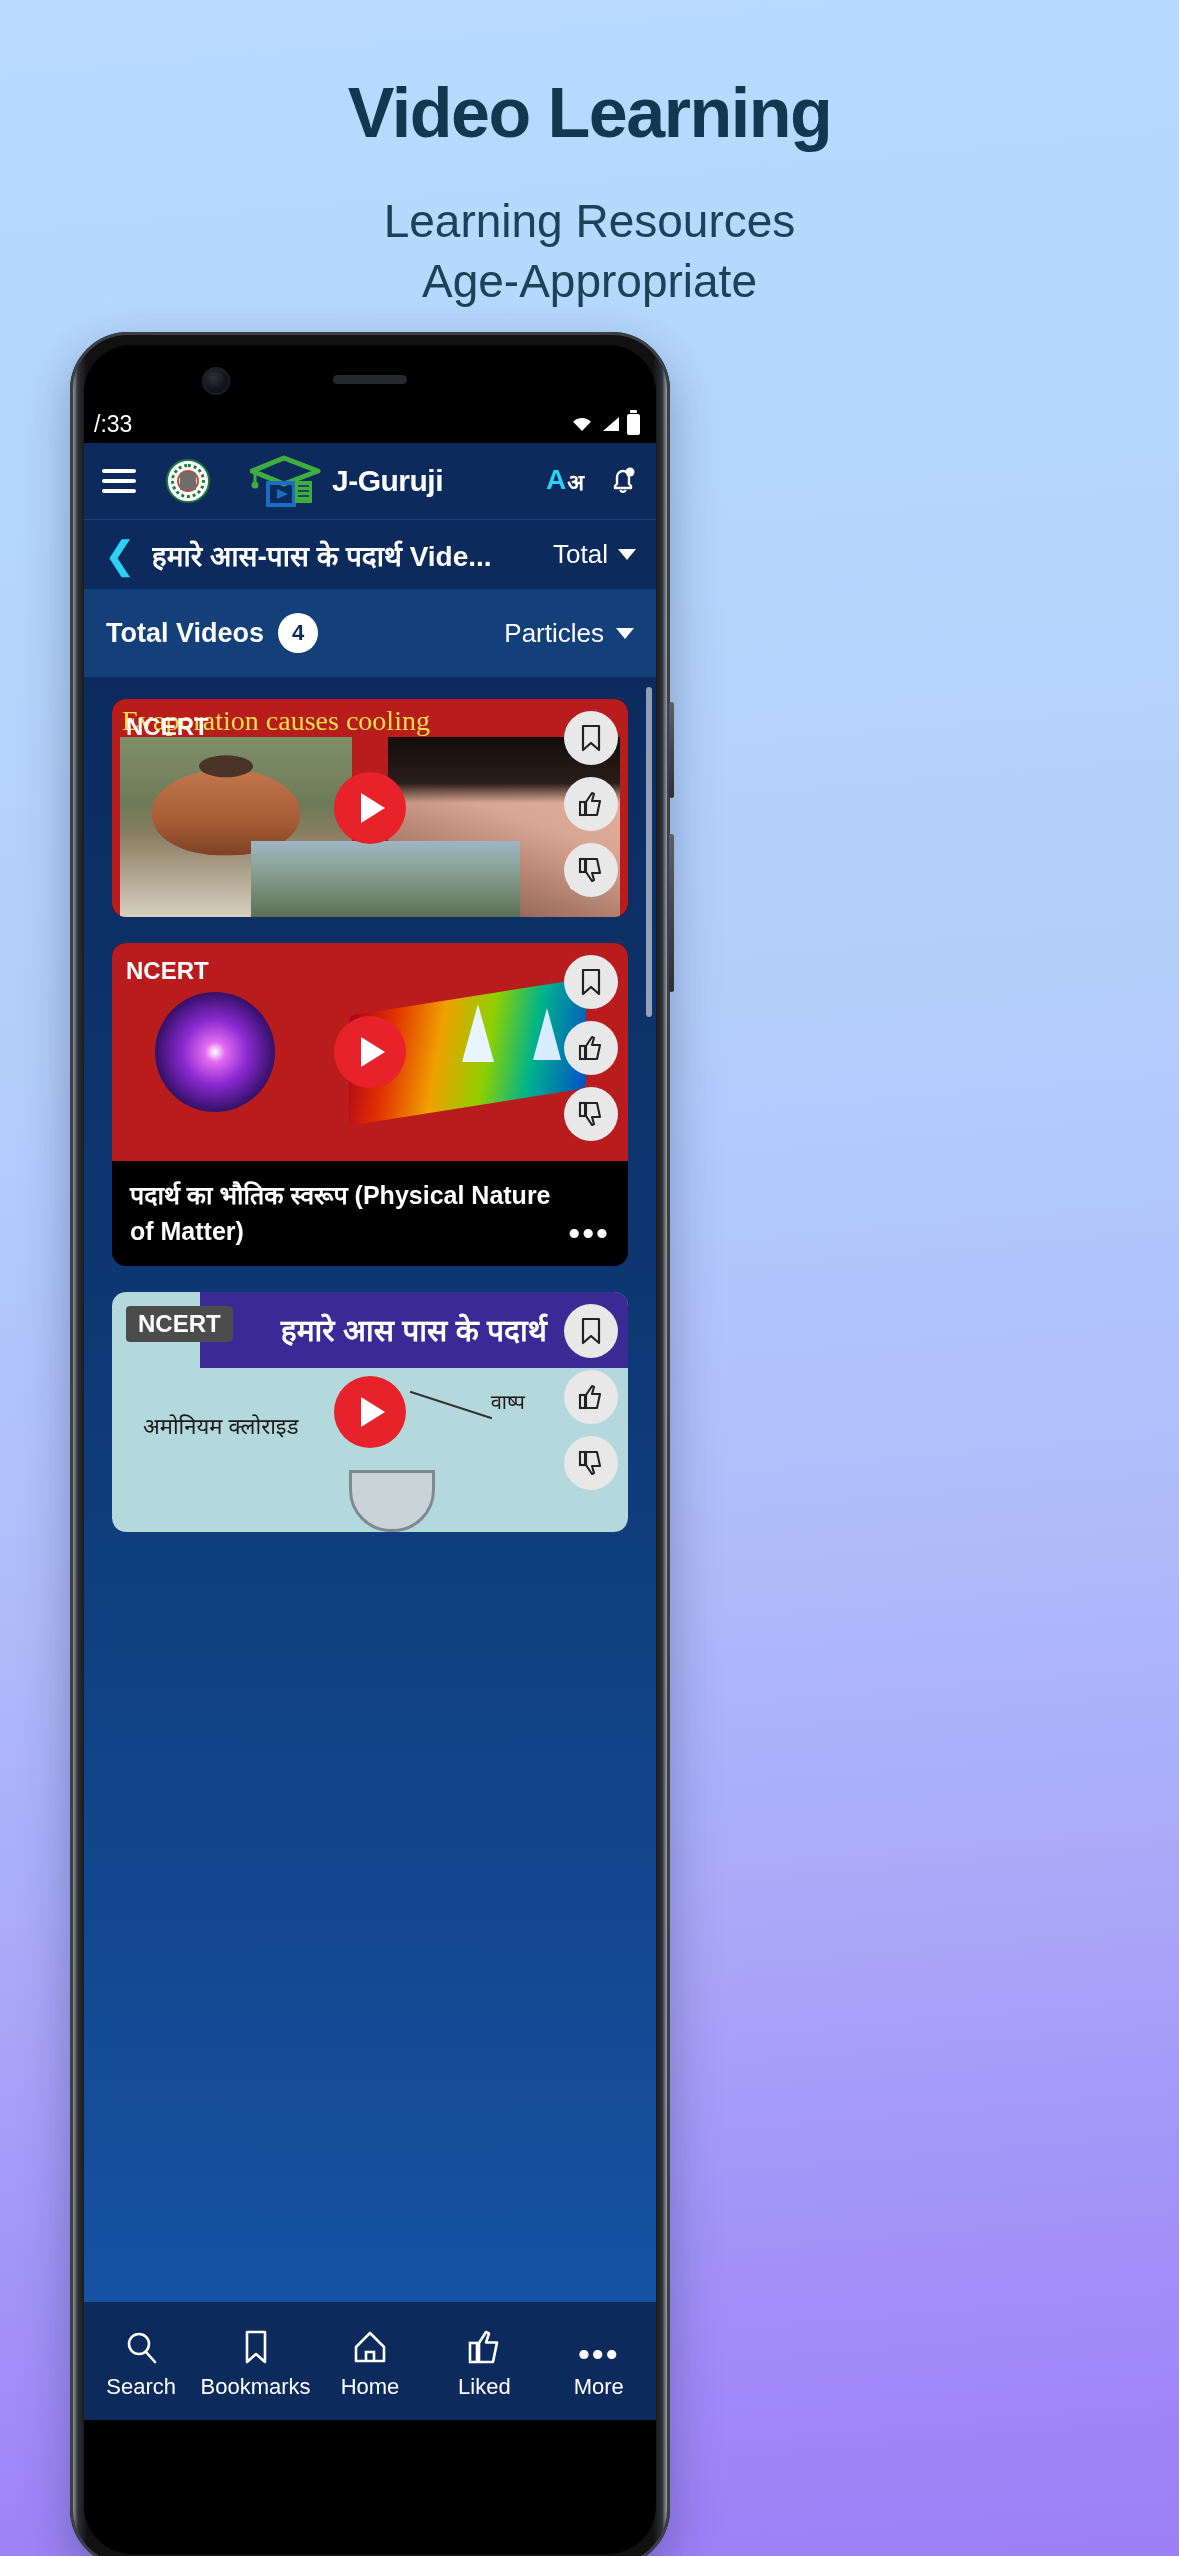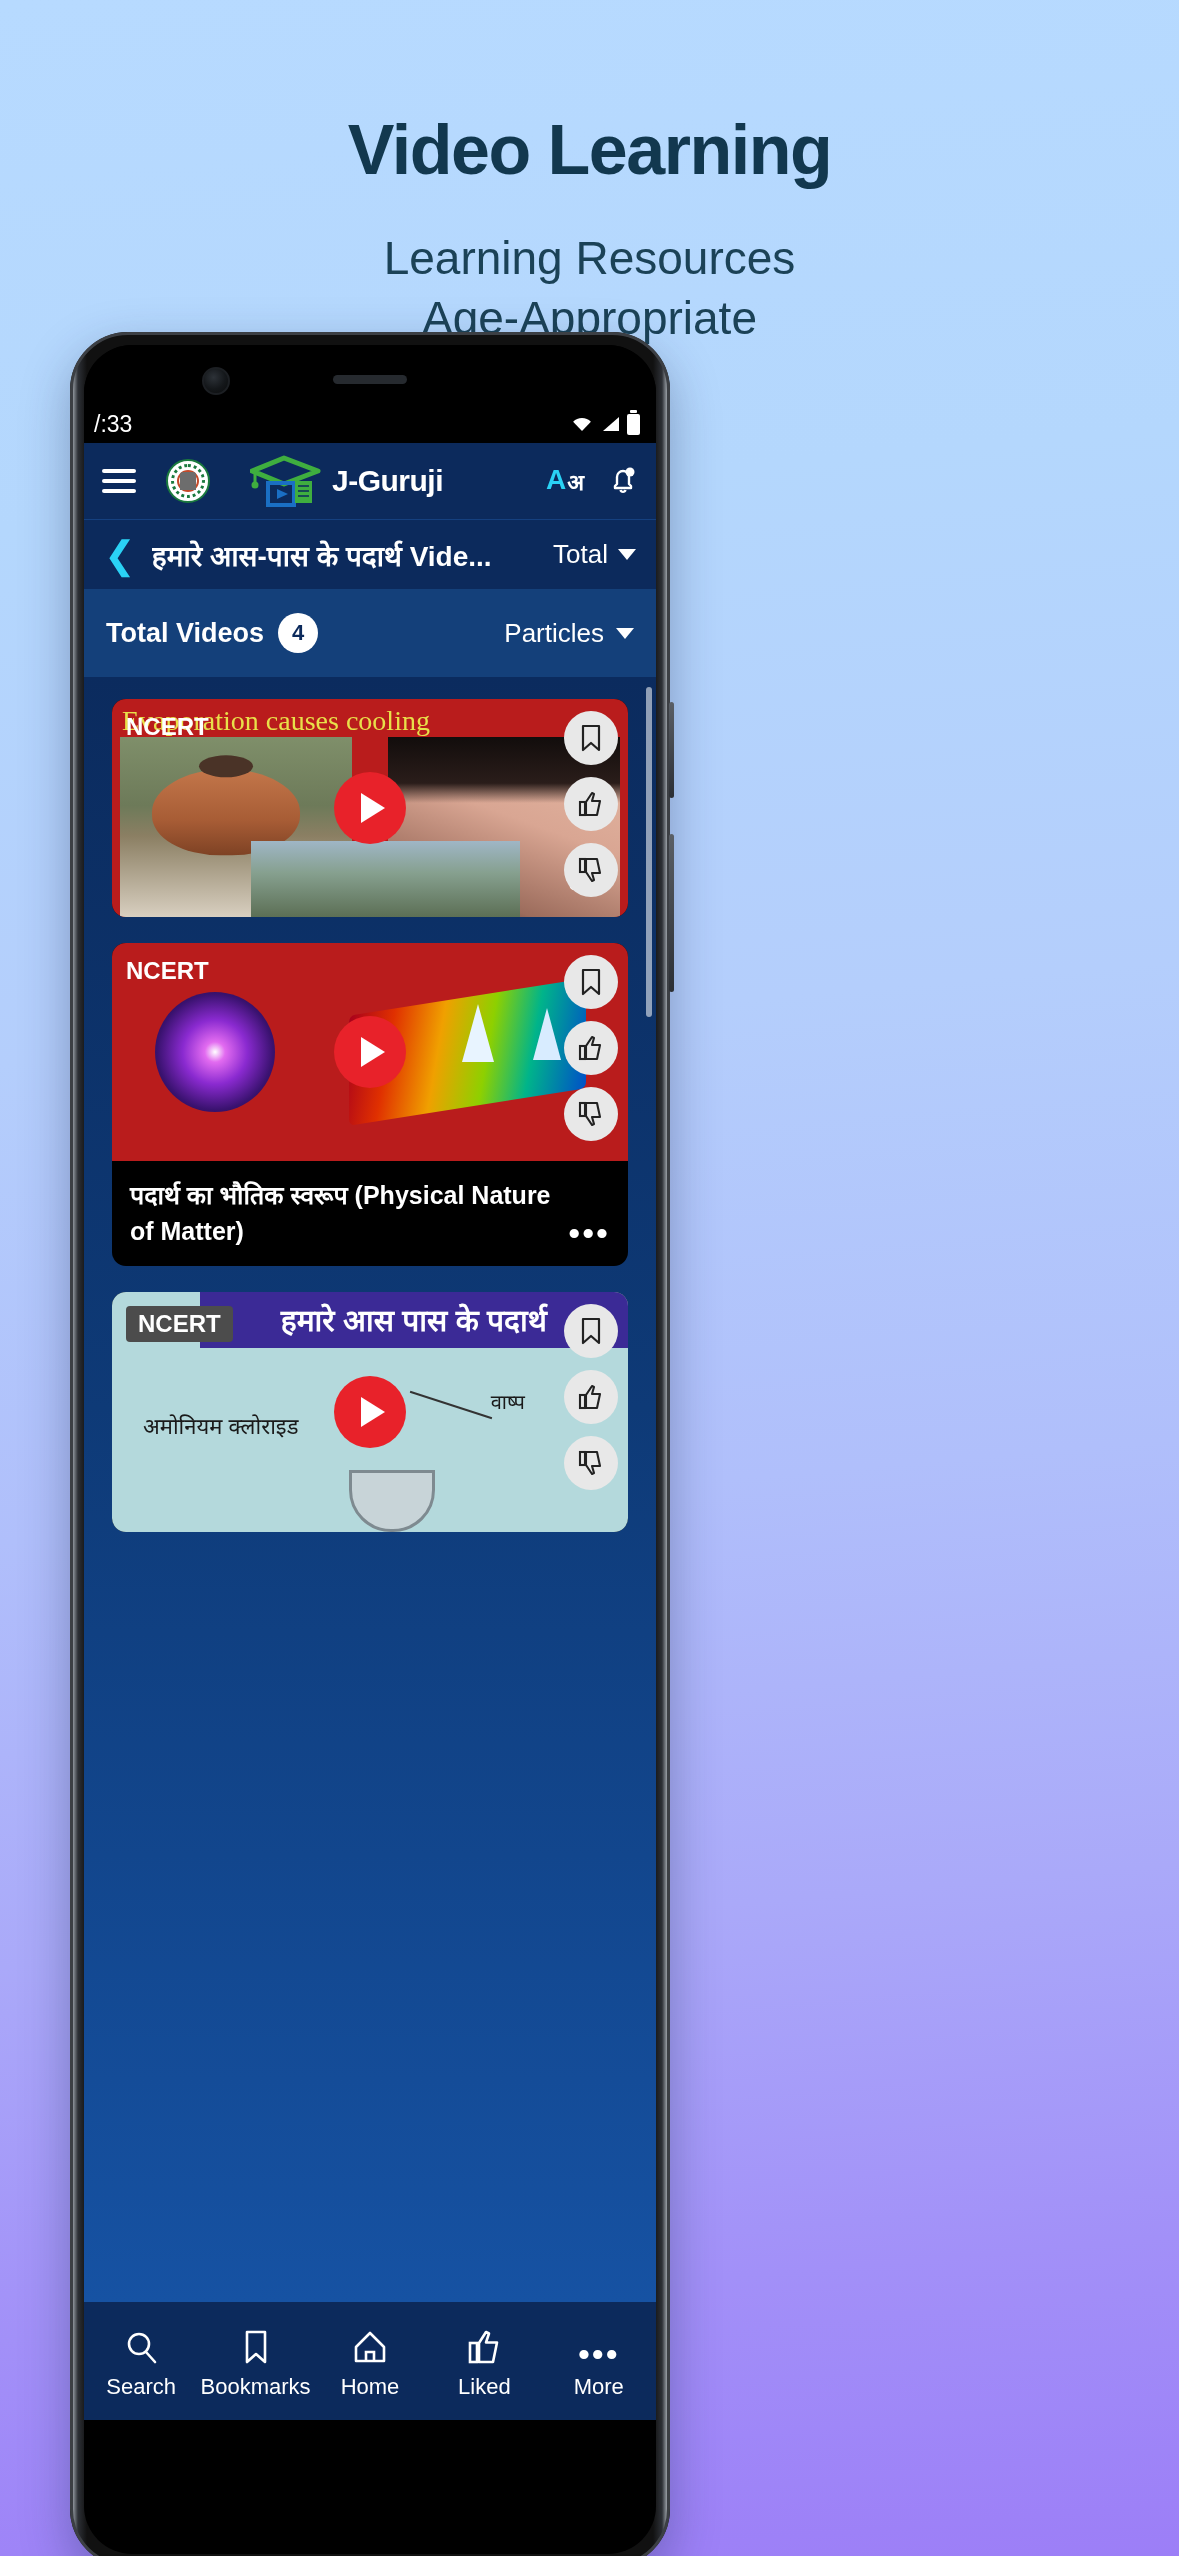--- a/index.html
+++ b/index.html
@@ -18,21 +18,21 @@
     position: absolute; inset: 0;
     background: linear-gradient(175deg,
       #b7daff 0%, #b4d7fd 20%, #b4cefc 40%,
       #b0bffb 58%, #aaa9f9 74%, #a290f8 88%, #9c7ef7 100%);
     z-index: 0;
   }
 
   
   .promo { position: absolute; top: 0; left: 0; right: 0; z-index: 2; text-align: center; }
   .promo-title {
-    margin-top: 115px;
+    margin-top: 78px;
     font-size: 70px;
     font-weight: 800;
     letter-spacing: -1.5px;
     color: #12384f;
     line-height: 1.0;
   }
   .promo-sub {
     margin-top: 44px;
     font-size: 46px;
     font-weight: 400;
@@ -255,21 +255,21 @@
     background: linear-gradient(100deg,#a8001c 0%, #e03000 18%, #f0a000 38%, #8ed000 58%, #00b48a 76%, #0050c8 100%);
     transform: translateY(-50%) skewY(-9deg); border-radius: 6px; }
   .t2-peak1 { position:absolute; right:26%; top:28%; width:0;height:0;
     border-left: 16px solid transparent; border-right: 16px solid transparent; border-bottom: 58px solid #e8f4ff; }
   .t2-peak2 { position:absolute; right:13%; top:30%; width:0;height:0;
     border-left: 14px solid transparent; border-right: 14px solid transparent; border-bottom: 52px solid #d8ecff; }
 
   
   .card3 .thumb { height: 240px; background: #b4d9dc; }
   .t3-band {
-    position:absolute; left: 17%; top: 0; right: 0; height: 56px;
+    position:absolute; left: 17%; top: 0; right: 0; height: 76px;
     background: #3b2a96;
     display:flex; align-items:center; justify-content:center;
   }
   .t3-band span { color:#fff; font-size: 30px; font-weight: 700; }
   .t3-label { position:absolute; left: 6%; top: 118px; color:#1a1a1a; font-size: 22px; }
   .t3-vapor { position:absolute; right: 20%; top: 96px; color:#1a1a1a; font-size: 20px; }
   .t3-flask { position:absolute; left: 46%; bottom: 0; width: 86px; height: 62px;
     background: #c8d4d8; border-radius: 0 0 42px 42px; border: 3px solid #7e8a90; }
   .t3-arrow { position:absolute; right: 26%; top: 112px; width: 86px; height: 2px;
     background:#333; transform: rotate(18deg); }

